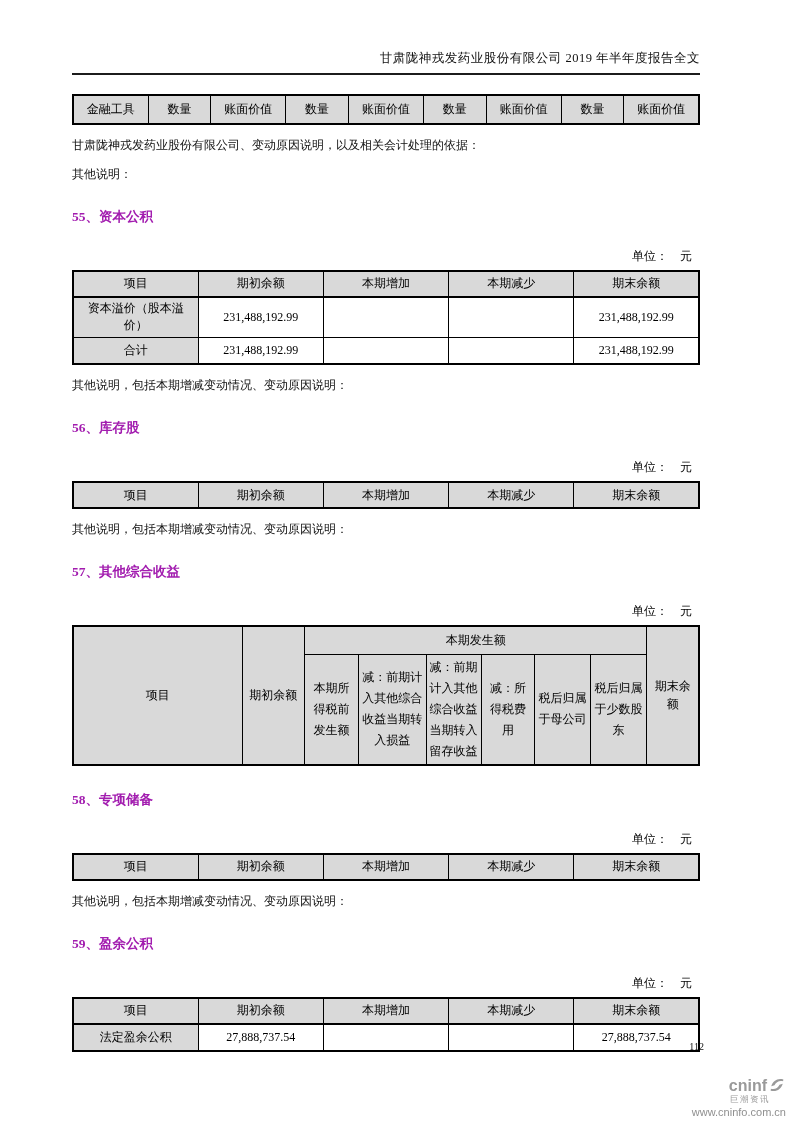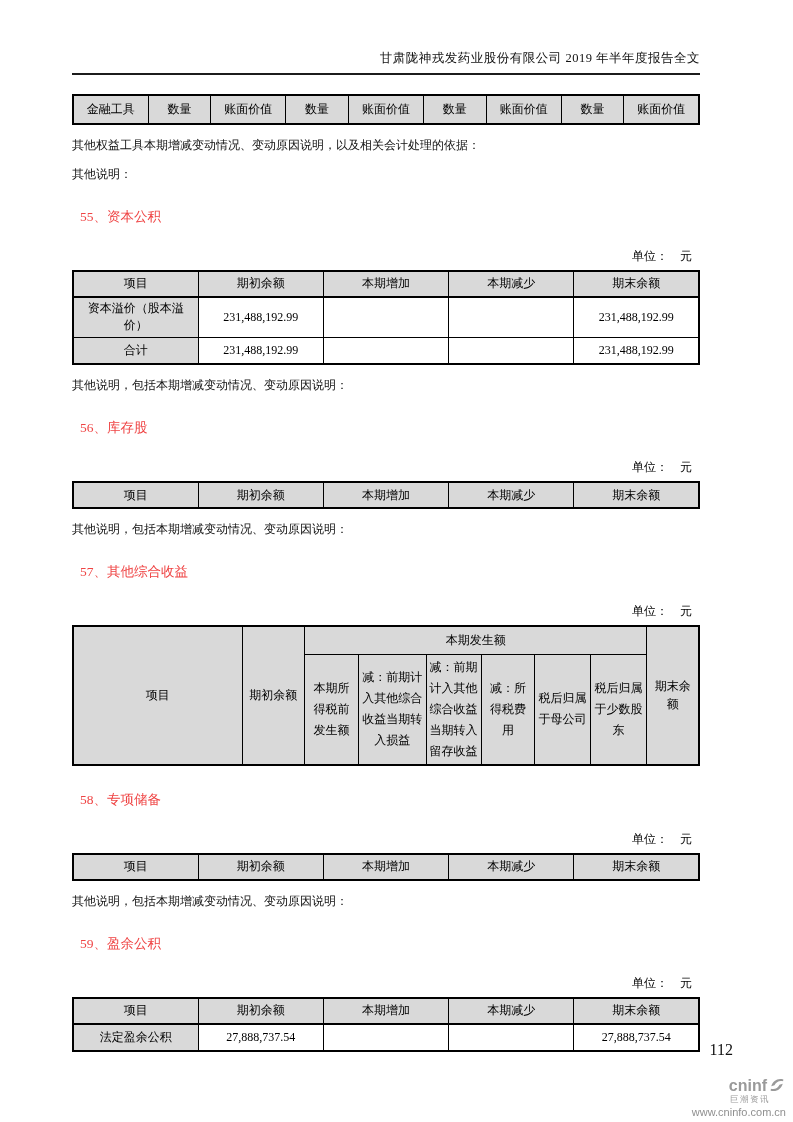--- a/index.html
+++ b/index.html
@@ -42,30 +42,30 @@
   .shaded { background:#d9d9d9; }
   tr.head th { border-bottom:2px solid #000; height:26px; }
   td { height:27px; }
   td.item { text-align:left; padding-left:5px; }
   td.num { text-align:right; padding-right:3px; }
 
   .top-tbl { margin-top:19px; }
   .top-tbl th { height:29px; }
 
   .note { font-size:12px; margin:12px 0 0 0; color:#111; }
-  .section-title { font-size:13.5px; font-weight:normal; margin:25px 0 0 8px; color:#ef4444; }
+  .section-title { font-size:13.5px; font-weight:bold; margin:25px 0 0 0; color:#a21caf; }
   .unit { font-size:12px; text-align:right; margin:22px 8px 5px 0; }
 
   .oci-tbl tr.grp-row th { height:28px; }
   .oci-tbl tr.sub-row th { height:100px; line-height:1.75; padding:2px 3px; }
   .oci-tbl tr.sub-row th { border-bottom:2px solid #000; }
 
   .page-number {
-    position:absolute; top:1041px; right:60px;
-    font-size:16px; color:#111;
+    position:absolute; top:1041px; right:89px;
+    font-size:10px; color:#111;
   }
   .cninfo-logo {
     position:absolute; right:7px; top:1076px;
     text-align:right; color:#9a9a9a;
     line-height:1.1;
   }
   .logo-row { display:flex; align-items:center; justify-content:flex-end; gap:1px; }
   .logo-text {
     font-family:"Liberation Sans","DejaVu Sans",sans-serif;
     font-weight:bold; font-size:16px; color:#9a9a9a; letter-spacing:0;
@@ -111,21 +111,21 @@
         <th class="shaded">数量</th>
         <th class="shaded">账面价值</th>
         <th class="shaded">数量</th>
         <th class="shaded">账面价值</th>
         <th class="shaded">数量</th>
         <th class="shaded">账面价值</th>
       </tr>
     </tbody>
       </table>
 
-    <p class="note">其他权益工具本期增减变动情况、变动原因说明，以及相关会计处理的依据：</p>
+    <p class="note">甘肃陇神戎发药业股份有限公司、变动原因说明，以及相关会计处理的依据：</p>
     <p class="note">其他说明：</p>
 
     <h3 class="section-title">55、资本公积</h3>
     <div class="unit">单位：　元</div>
     <table class="tbl std-tbl">
       <colgroup>
           <col style="width:20%">
           <col style="width:20%">
           <col style="width:20%">
           <col style="width:20%">

